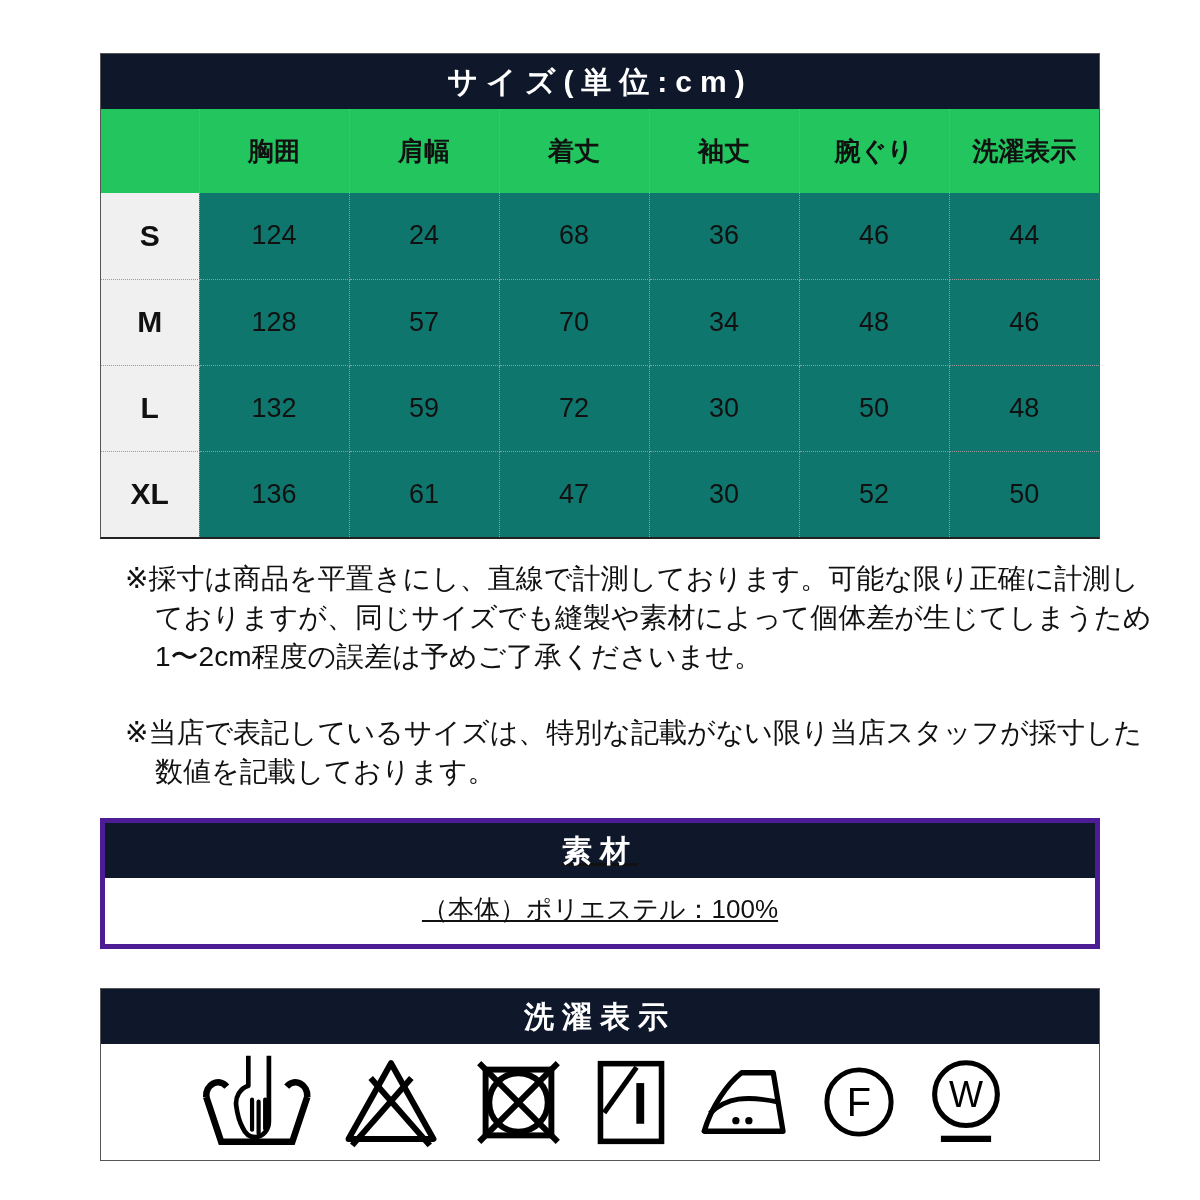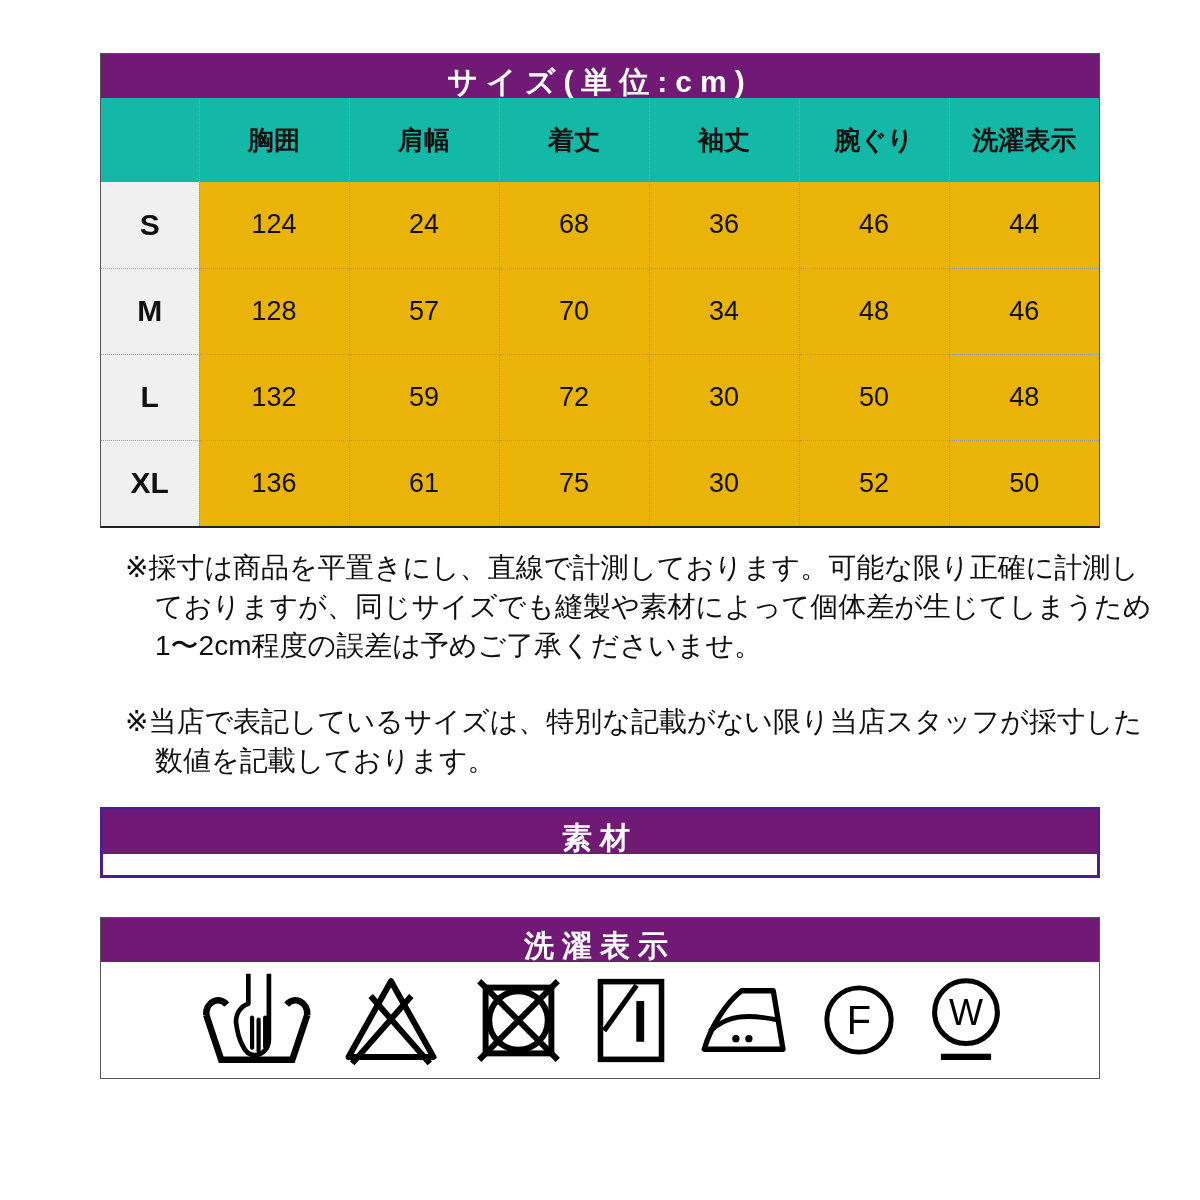--- a/index.html
+++ b/index.html
@@ -6,55 +6,55 @@
   html, body { background: #ffffff; }
   body {
     width: 1200px; height: 1200px; overflow: hidden;
     font-family: "Liberation Sans", "DejaVu Sans", sans-serif;
     color: #111111;
   }
   .page { width: 1000px; margin: 0 auto; padding-top: 53px; }
 
   
   .band {
-    background: #701a75; color: #ffffff;
-    height: 44px; line-height: 55px;
+    background: #0f172a; color: #ffffff;
+    height: 55px; line-height: 55px;
     text-align: center; font-size: 30px; font-weight: bold;
     letter-spacing: 8px;
   }
 
   
   .size-box { border: 1px solid #555555; border-bottom: 2px solid #222222; }
   table.size-table { width: 100%; border-collapse: collapse; table-layout: fixed; }
   table.size-table col.c-label { width: 98px; }
   table.size-table th, table.size-table td {
     border: 1px dotted #999999; text-align: center; vertical-align: middle;
   }
   table.size-table tr > *:first-child { border-left: none; }
   table.size-table tr > *:last-child  { border-right: none; }
   table.size-table tr:first-child > * { border-top: none; }
   table.size-table tr:last-child > *  { border-bottom: none; }
   table.size-table thead th {
-    background: #14b8a6; height: 84px; font-size: 26px; font-weight: bold;
+    background: #22c55e; height: 84px; font-size: 26px; font-weight: bold;
   }
   table.size-table tbody tr { height: 86px; }
   table.size-table td.row-label {
     background: #f0f0f0; font-size: 30px; font-weight: bold;
   }
-  table.size-table td.val { font-size: 27px; font-weight: normal; background: #eab308; }
+  table.size-table td.val { font-size: 27px; font-weight: normal; background: #0f766e; }
 
   
   .notes { padding-left: 25px; }
   .note { margin-top: 20px; font-size: 28px; line-height: 39px; }
   .note + .note { margin-top: 37px; }
   .note .line { white-space: nowrap; }
   .note .line.cont { padding-left: 30px; }
 
   
-  .material-box { margin-top: 27px; border: 3px solid #4c1d95; }
+  .material-box { margin-top: 27px; border: 5px solid #4c1d95; text-decoration: underline; }
   .material-body { padding: 9px 0 12px; text-align: center; }
   .material-line { font-size: 26px; line-height: 45px; }
 
   
   .care-box { margin-top: 39px; border: 1px solid #555555; }
   .care-body {
     height: 116px; display: flex; align-items: center; justify-content: center;
     gap: 28px; background: #ffffff;
   }
   .care-body svg { display: block; flex: 0 0 auto; }
@@ -112,21 +112,21 @@
           <td class="val">59</td>
           <td class="val">72</td>
           <td class="val">30</td>
           <td class="val">50</td>
           <td class="val">48</td>
         </tr>
         <tr>
           <td class="row-label">XL</td>
           <td class="val">136</td>
           <td class="val">61</td>
-          <td class="val">75</td>
+          <td class="val">47</td>
           <td class="val">30</td>
           <td class="val">52</td>
           <td class="val">50</td>
         </tr>
       </tbody>
     </table>
   </div>
 
   <div class="notes">
     <div class="note">
@@ -136,20 +136,21 @@
     </div>
     <div class="note">
       <div class="line">※当店で表記しているサイズは、特別な記載がない限り当店スタッフが採寸した</div>
       <div class="line cont">数値を記載しております。</div>
     </div>
   </div>
 
   <div class="material-box">
     <div class="band">素材</div>
     <div class="material-body">
+      <div class="material-line">（本体）ポリエステル：100%</div>
     </div>
   </div>
 
   <div class="care-box">
     <div class="band">洗濯表示</div>
     <div class="care-body">
 
       <svg width="116" height="95" viewBox="0 0 124 100" fill="none" stroke="#000" stroke-width="7">
         <path d="M12 44 L28 92 L104 92 L120 44"></path>
         <path d="M12 44 C11 31, 25 23, 34 33"></path>

